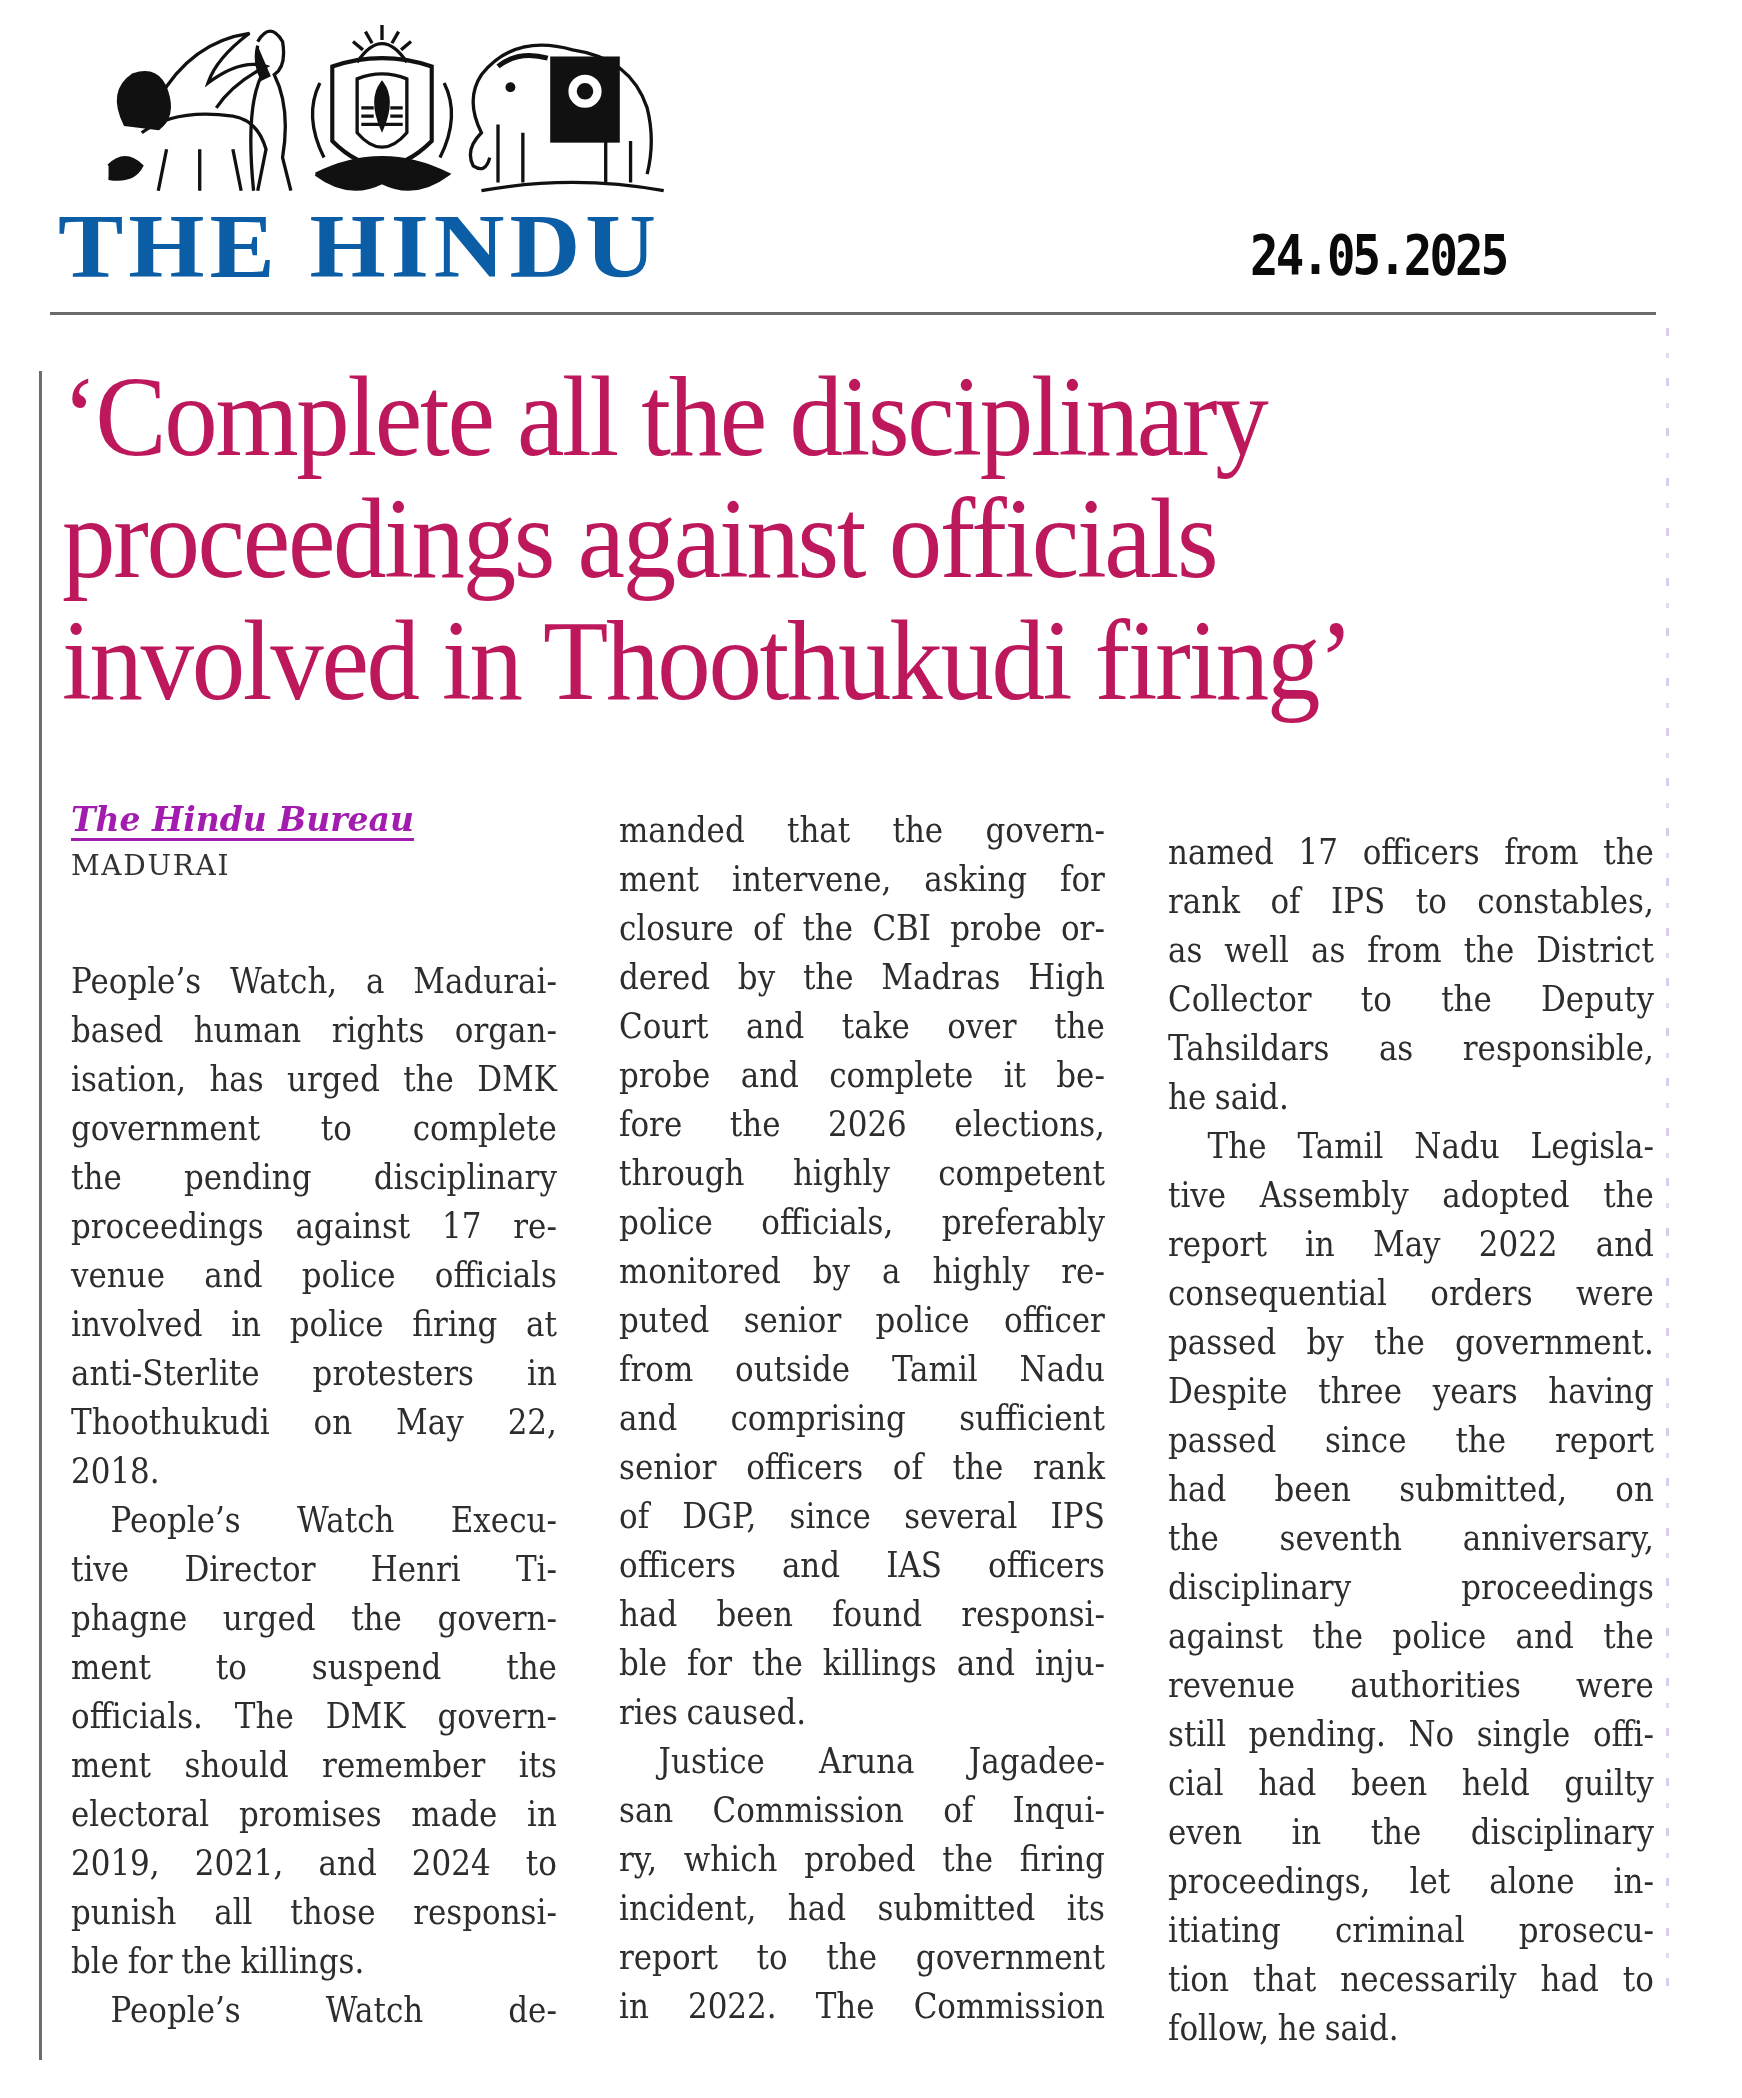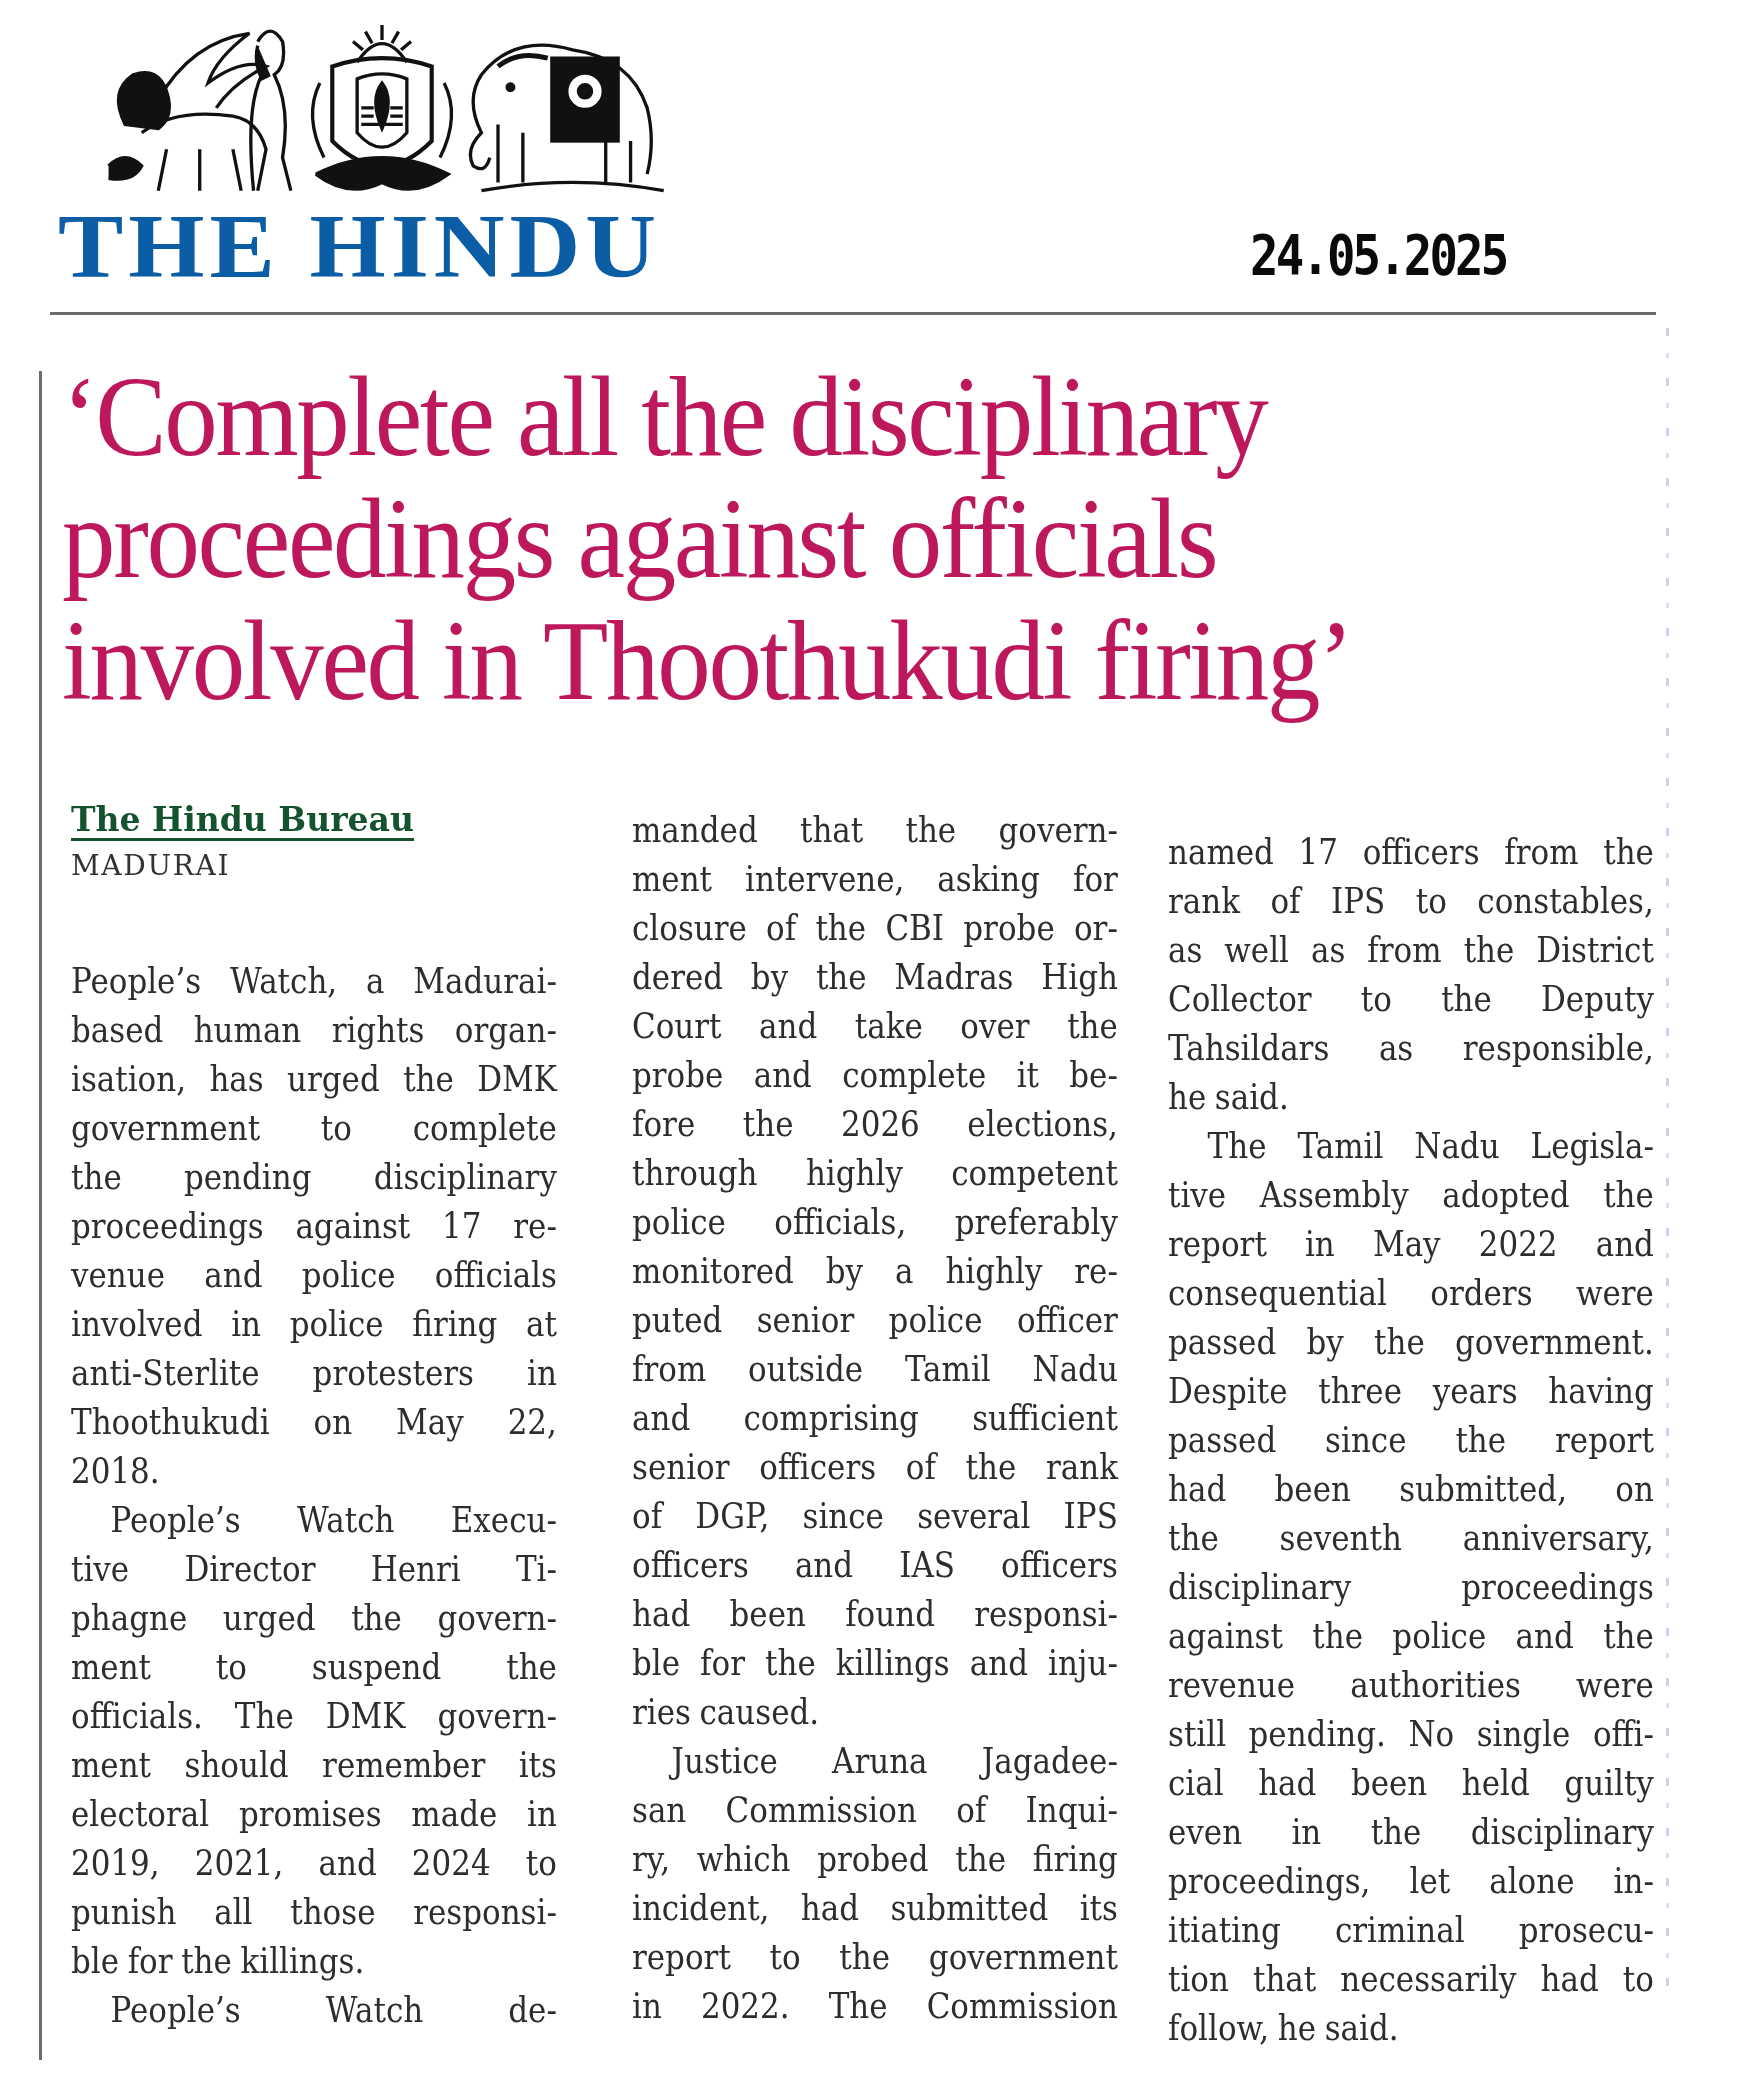--- a/index.html
+++ b/index.html
@@ -40,31 +40,32 @@
     .headline div { white-space: nowrap; transform: scaleX(0.93); transform-origin: left; }
     .columns {
       position: absolute; left: 71px; top: 797px; width: 1583px; height: 1246px;
     }
     .col {
       position: absolute; top: 0; width: 486px;
       font-family: "DejaVu Serif", "Liberation Serif", serif;
       font-size: 36px; line-height: 49px; color: #2d2d2d;
     }
     .col1 { left: 0; }
-    .col2 { left: 548px; top: 8.3px; margin-left: 13px; }
+    .col2 { left: 548px; top: 8.3px; }
     .col3 { left: 1097px; top: 30px; }
     .line { white-space: nowrap; display: flex; justify-content: space-between; overflow: visible; }
     .line.last { justify-content: flex-start; gap: 10px; }
     .line.indent { padding-left: 46px; }
     .line span { display: inline-block; }
     .cond { transform: scaleX(0.86); transform-origin: left; width: 565px; }
     .byline {
-      font-weight: bold; font-size: 33px; line-height: 45px; color: #14532d;
+      font-weight: bold; font-size: 33px; line-height: 45px; color: #a21caf;
       text-decoration: underline; text-underline-offset: 6.6px; text-decoration-thickness: 2.5px;
       font-family: "DejaVu Serif", serif;
+      font-style: italic;
     }
     .dateline {
       font-size: 28px; line-height: 47px; letter-spacing: 1.7px; color: #333;
       font-family: "DejaVu Serif", serif; margin-bottom: 67px;
     }
   </style>
 </head>
 <body>
 
 <header class="masthead">

